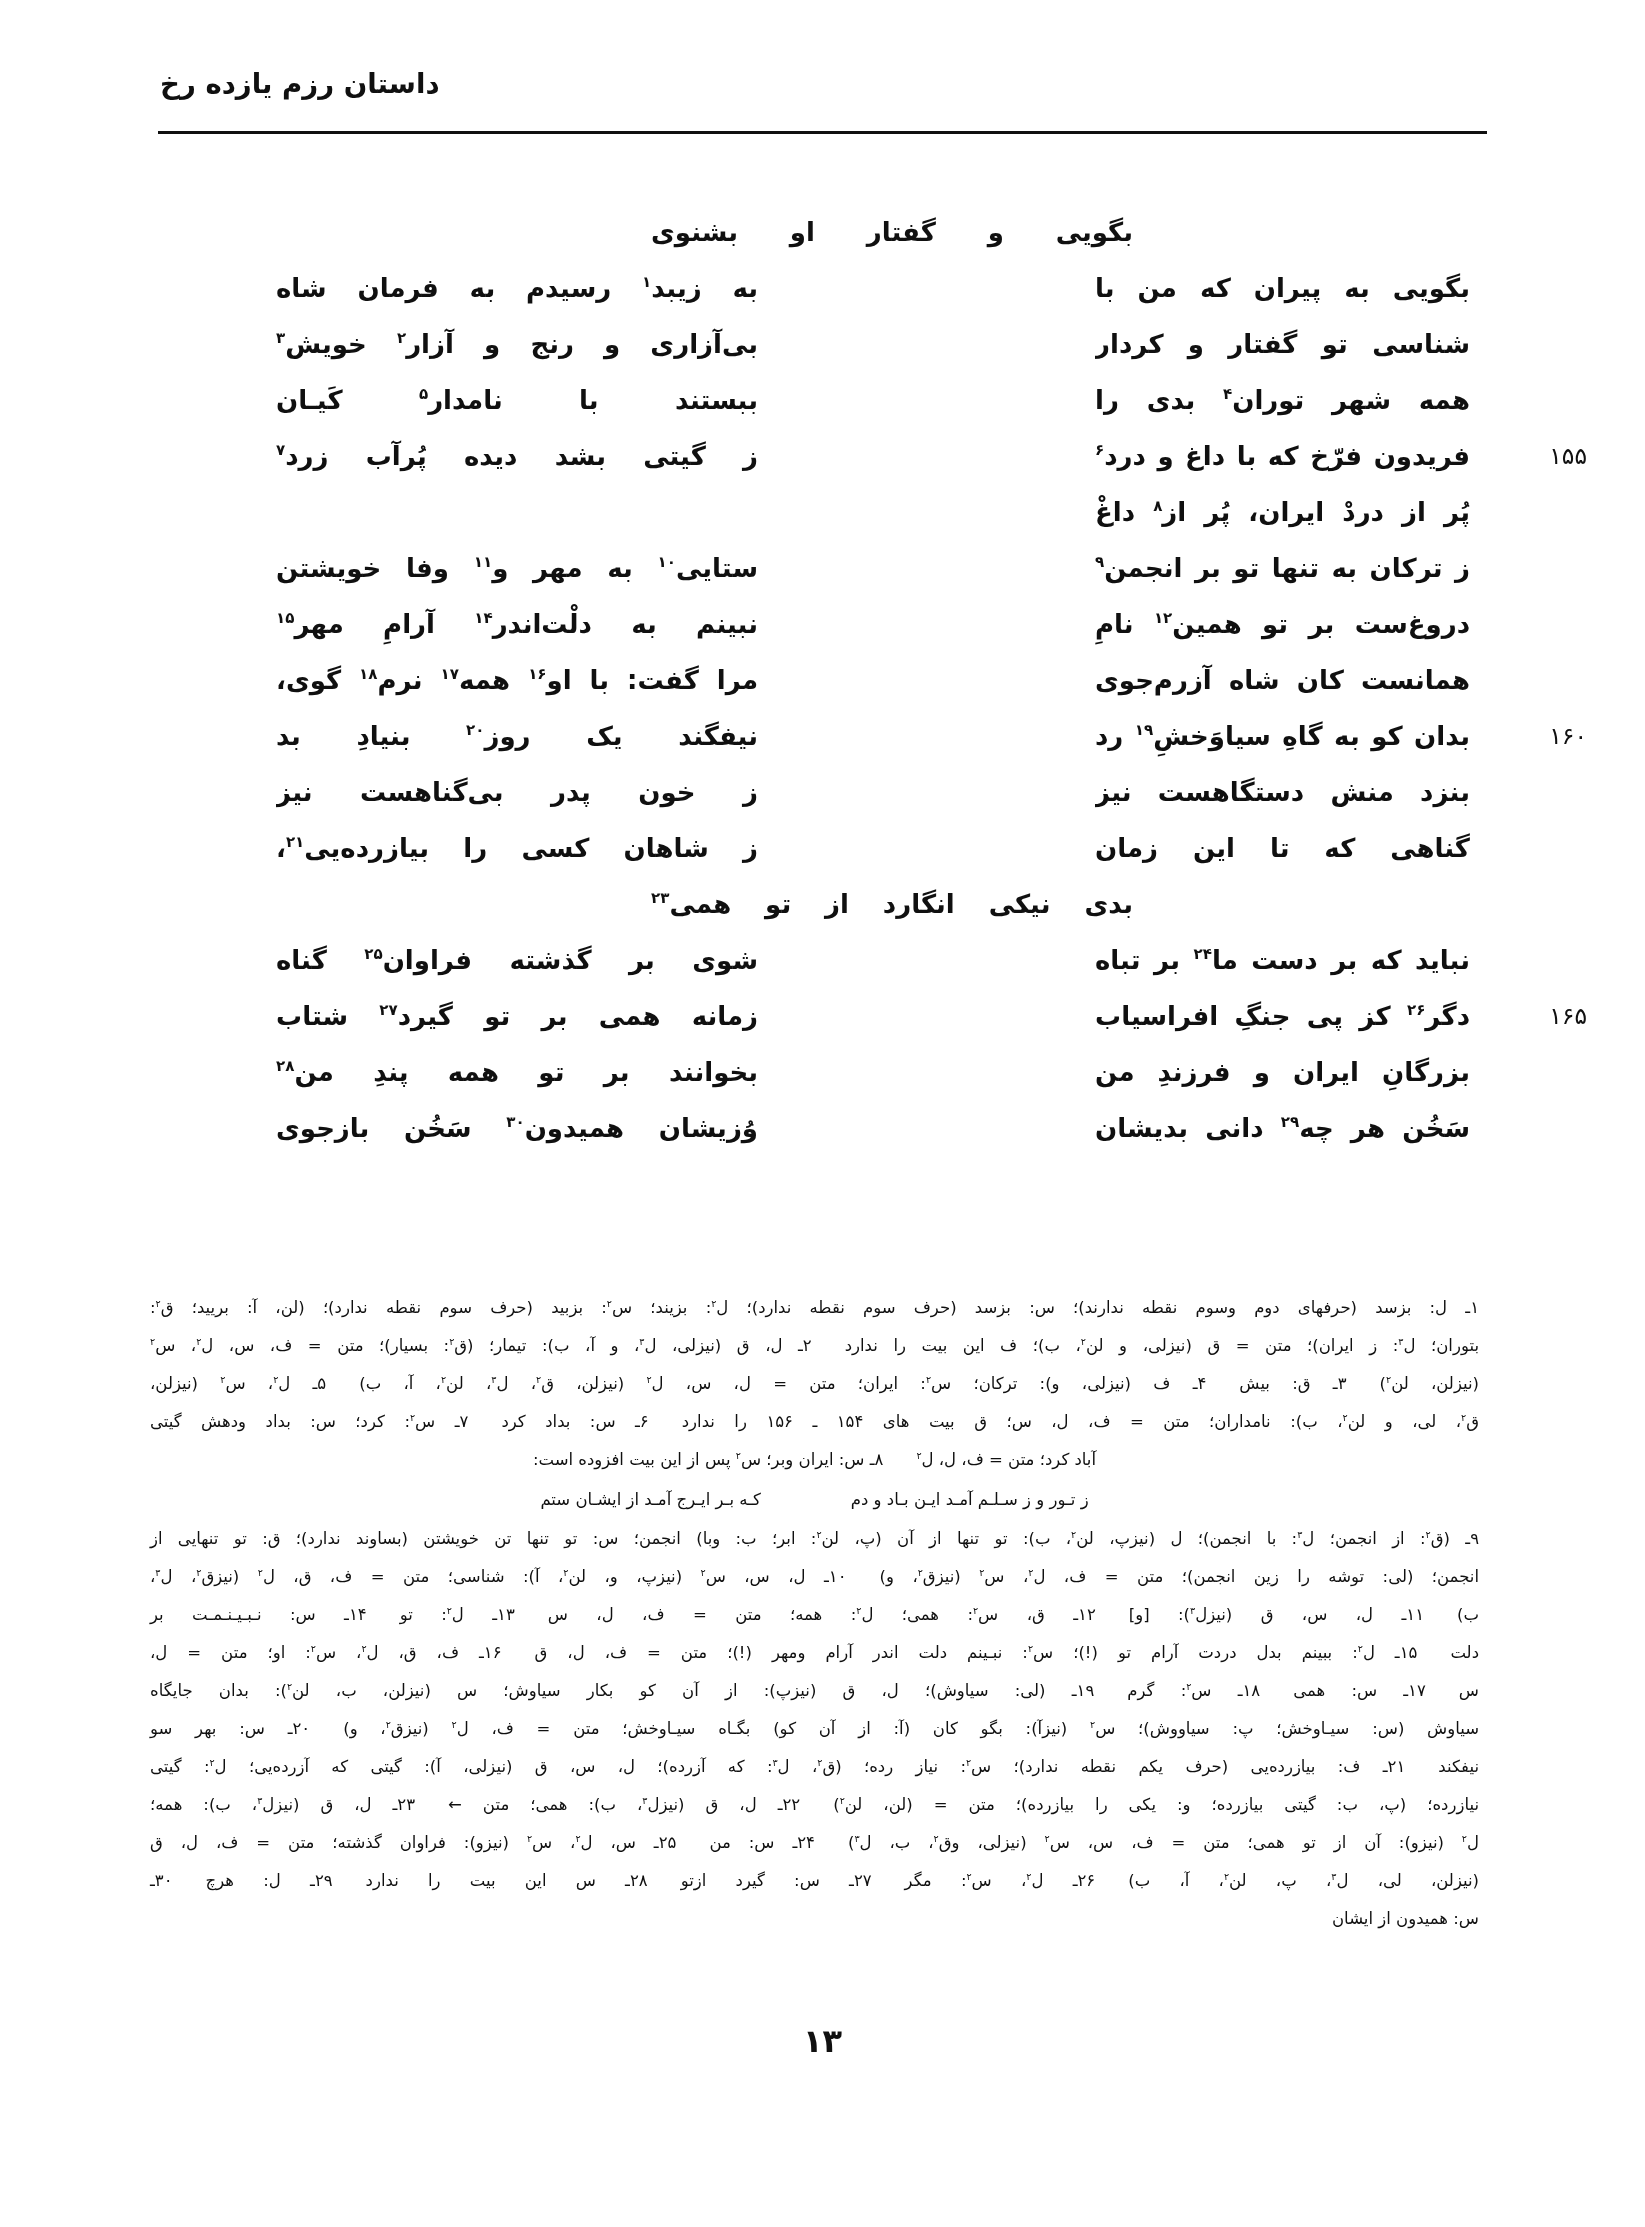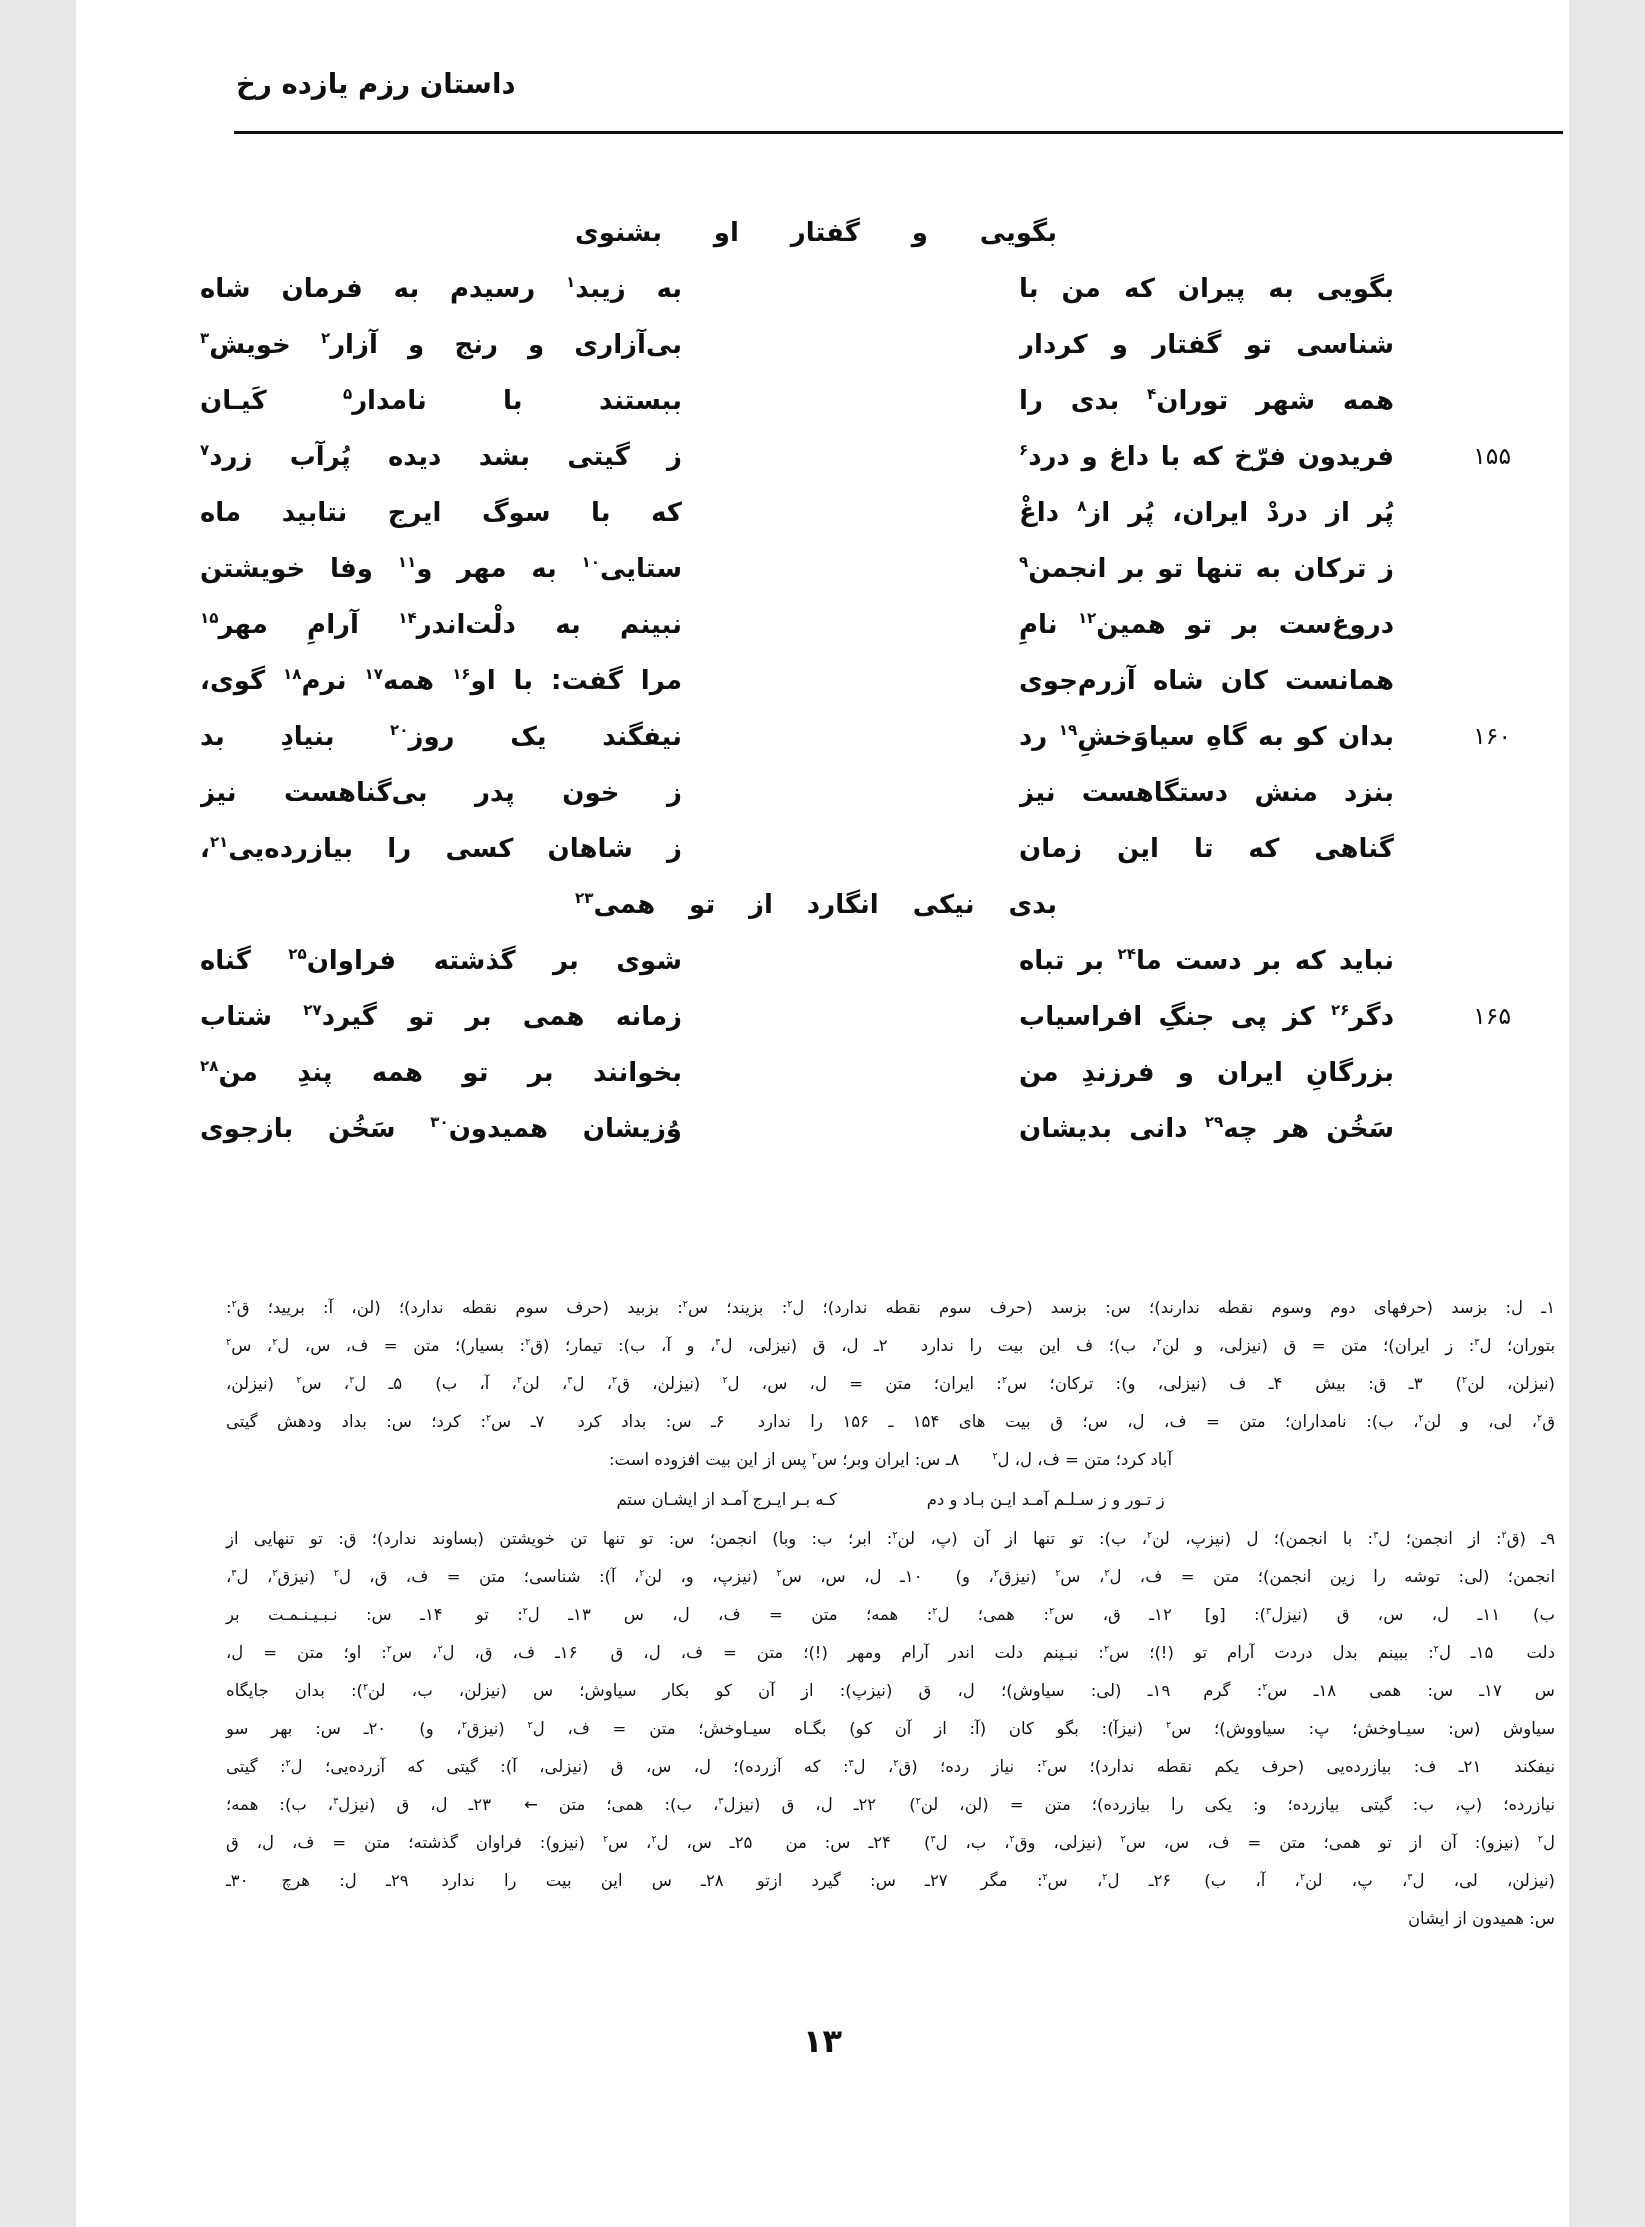--- a/index.html
+++ b/index.html
@@ -1,18 +1,18 @@
 <!DOCTYPE html>
 <html lang="fa" dir="rtl" style="font-size:11px"><head>
 <meta charset="utf-8">
 <style>
   html,body{margin:0;padding:0;background:#e8e8e8;}
   .page{
     position:relative;
-    width:1493px;height:2227px;
+    width:1645px;height:2227px;
     background:#ffffff;color:#101010;
     font-family:"DejaVu Sans", sans-serif;
     direction:rtl;
     overflow:hidden;
     margin:0 auto;
   }
   
   .title{
     position:absolute;left:160px;top:67px;
     font-size:27.6px;font-weight:bold;letter-spacing:0;
@@ -118,21 +118,20 @@
         <div class="numgap"></div>
         <div class="hem hem-right">فریدون فرّخ که با داغ و درد<sup>۶</sup></div>
         <div class="midgap"></div>
         <div class="hem hem-left">ز گیتی بشد دیده پُرآب زرد<sup>۷</sup></div>
       </div>
       <div class="couplet">
         <div class="vnum"></div>
         <div class="numgap"></div>
         <div class="hem hem-right">پُر از دردْ ایران، پُر از<sup>۸</sup> داغْ شاه</div>
         <div class="midgap"></div>
-        <div class="hem hem-left">که با سوگ ایرج نتابید ماه</div>
       </div>
       <div class="couplet">
         <div class="vnum"></div>
         <div class="numgap"></div>
         <div class="hem hem-right">ز ترکان به تنها تو بر انجمن<sup>۹</sup></div>
         <div class="midgap"></div>
         <div class="hem hem-left">ستایی<sup>۱۰</sup> به مهر و<sup>۱۱</sup> وفا خویشتن</div>
       </div>
       <div class="couplet">
         <div class="vnum"></div>

